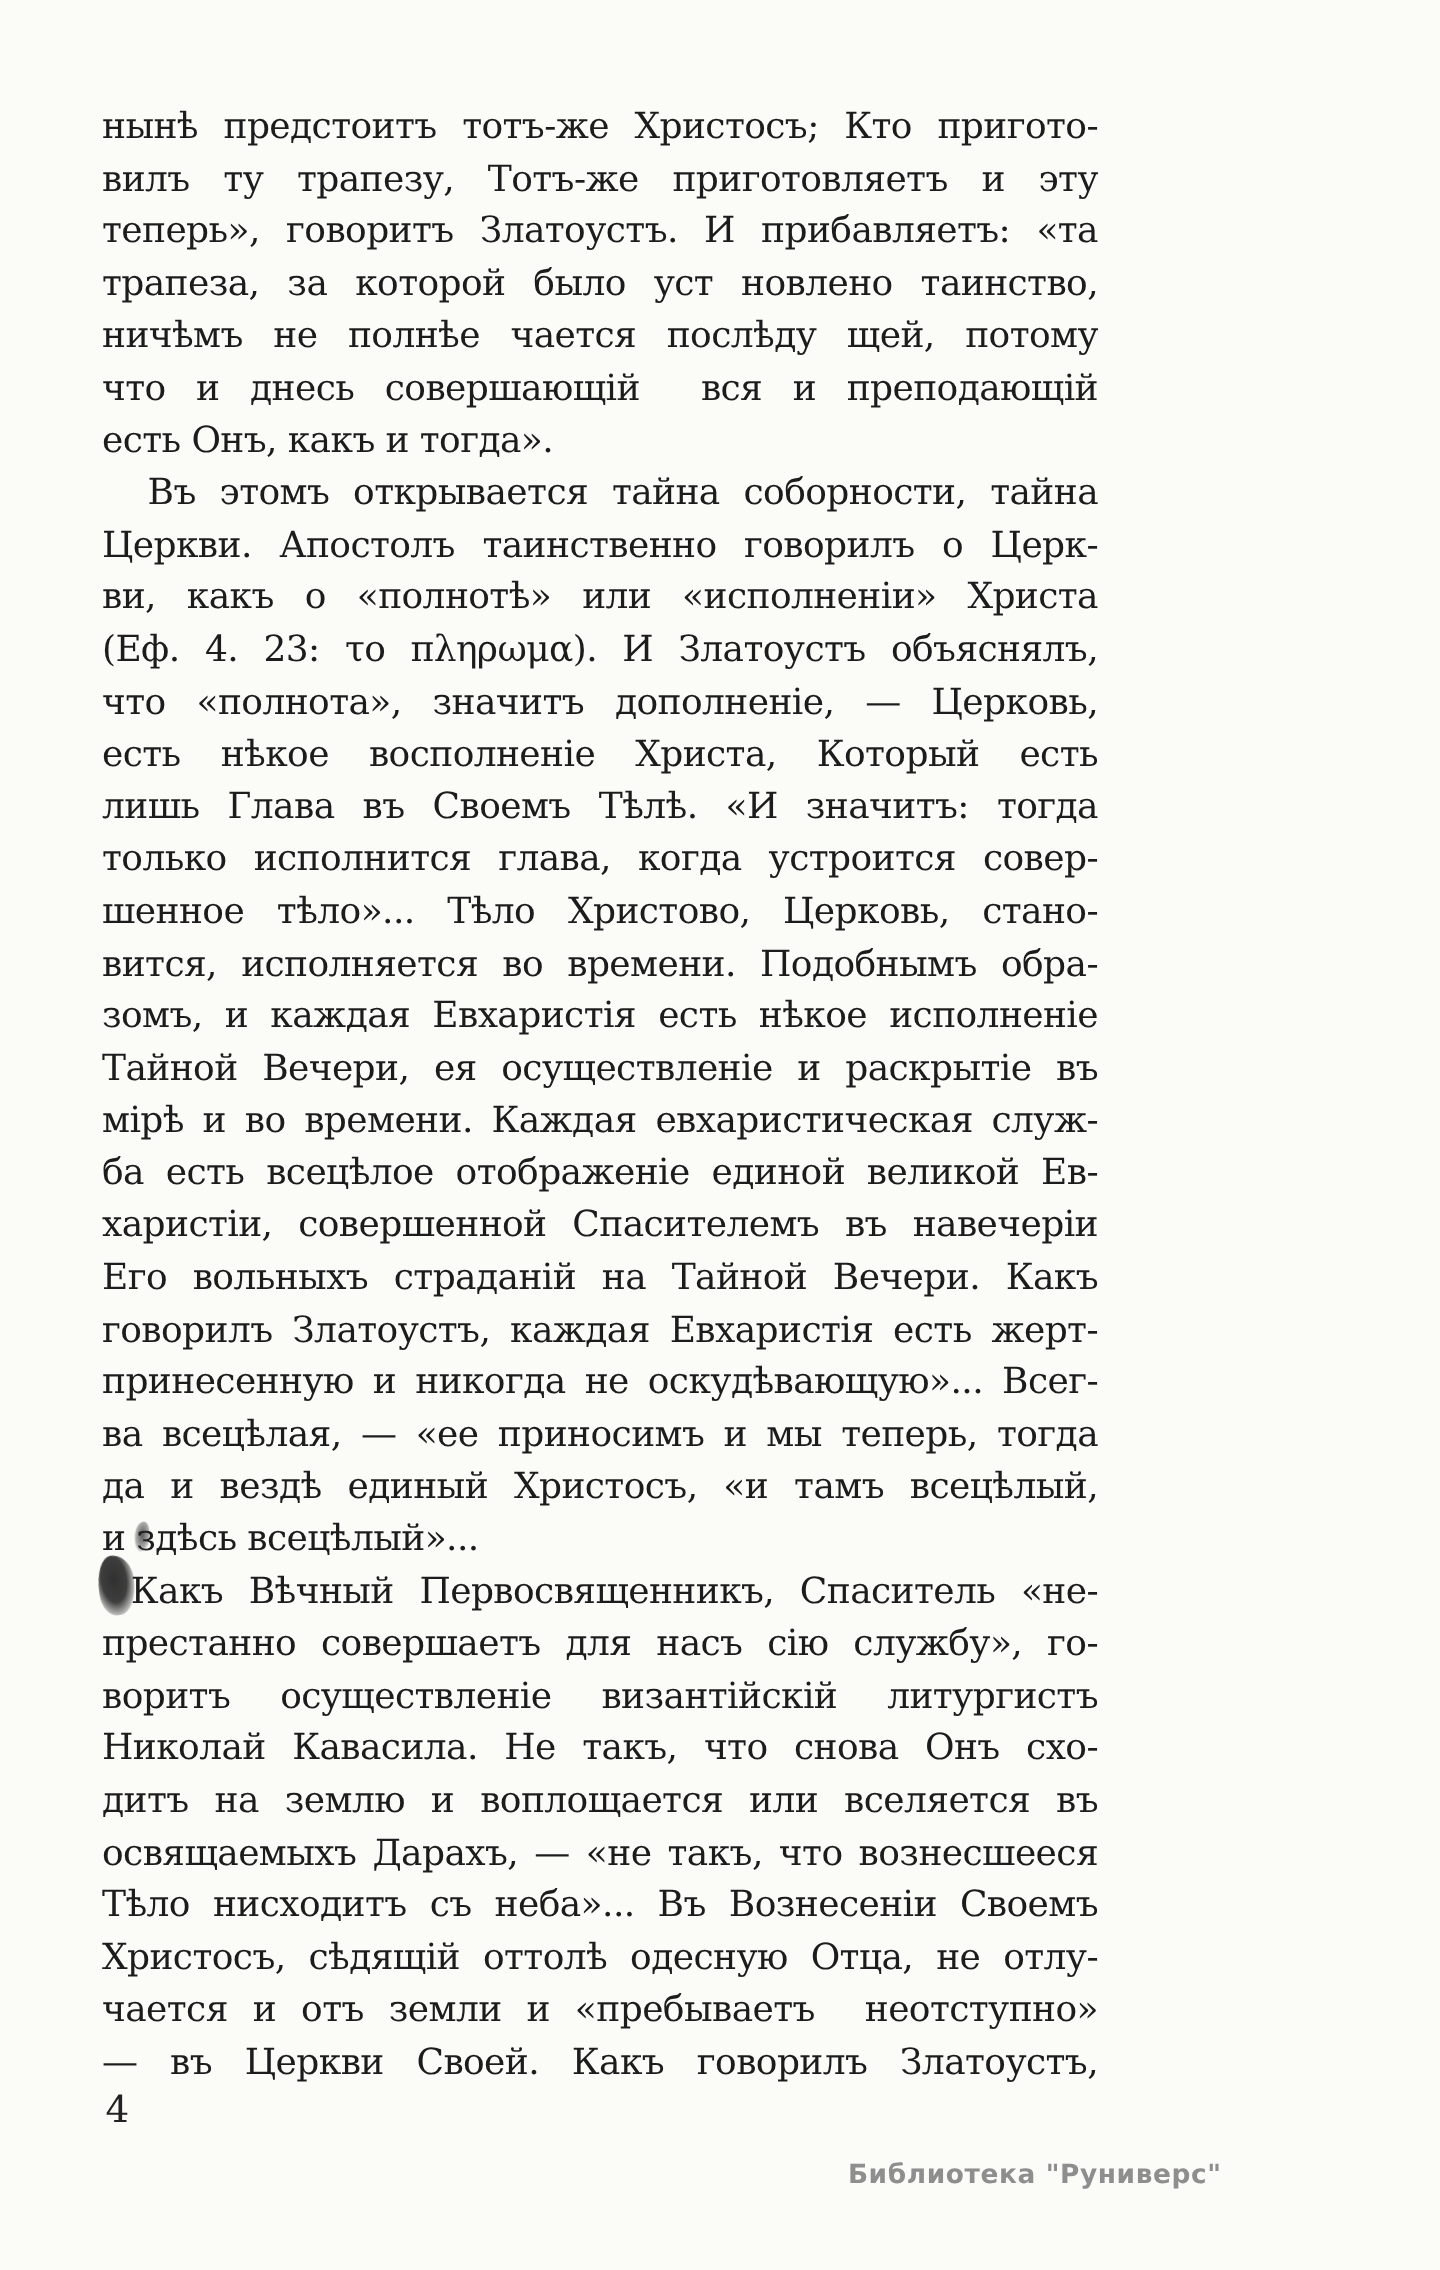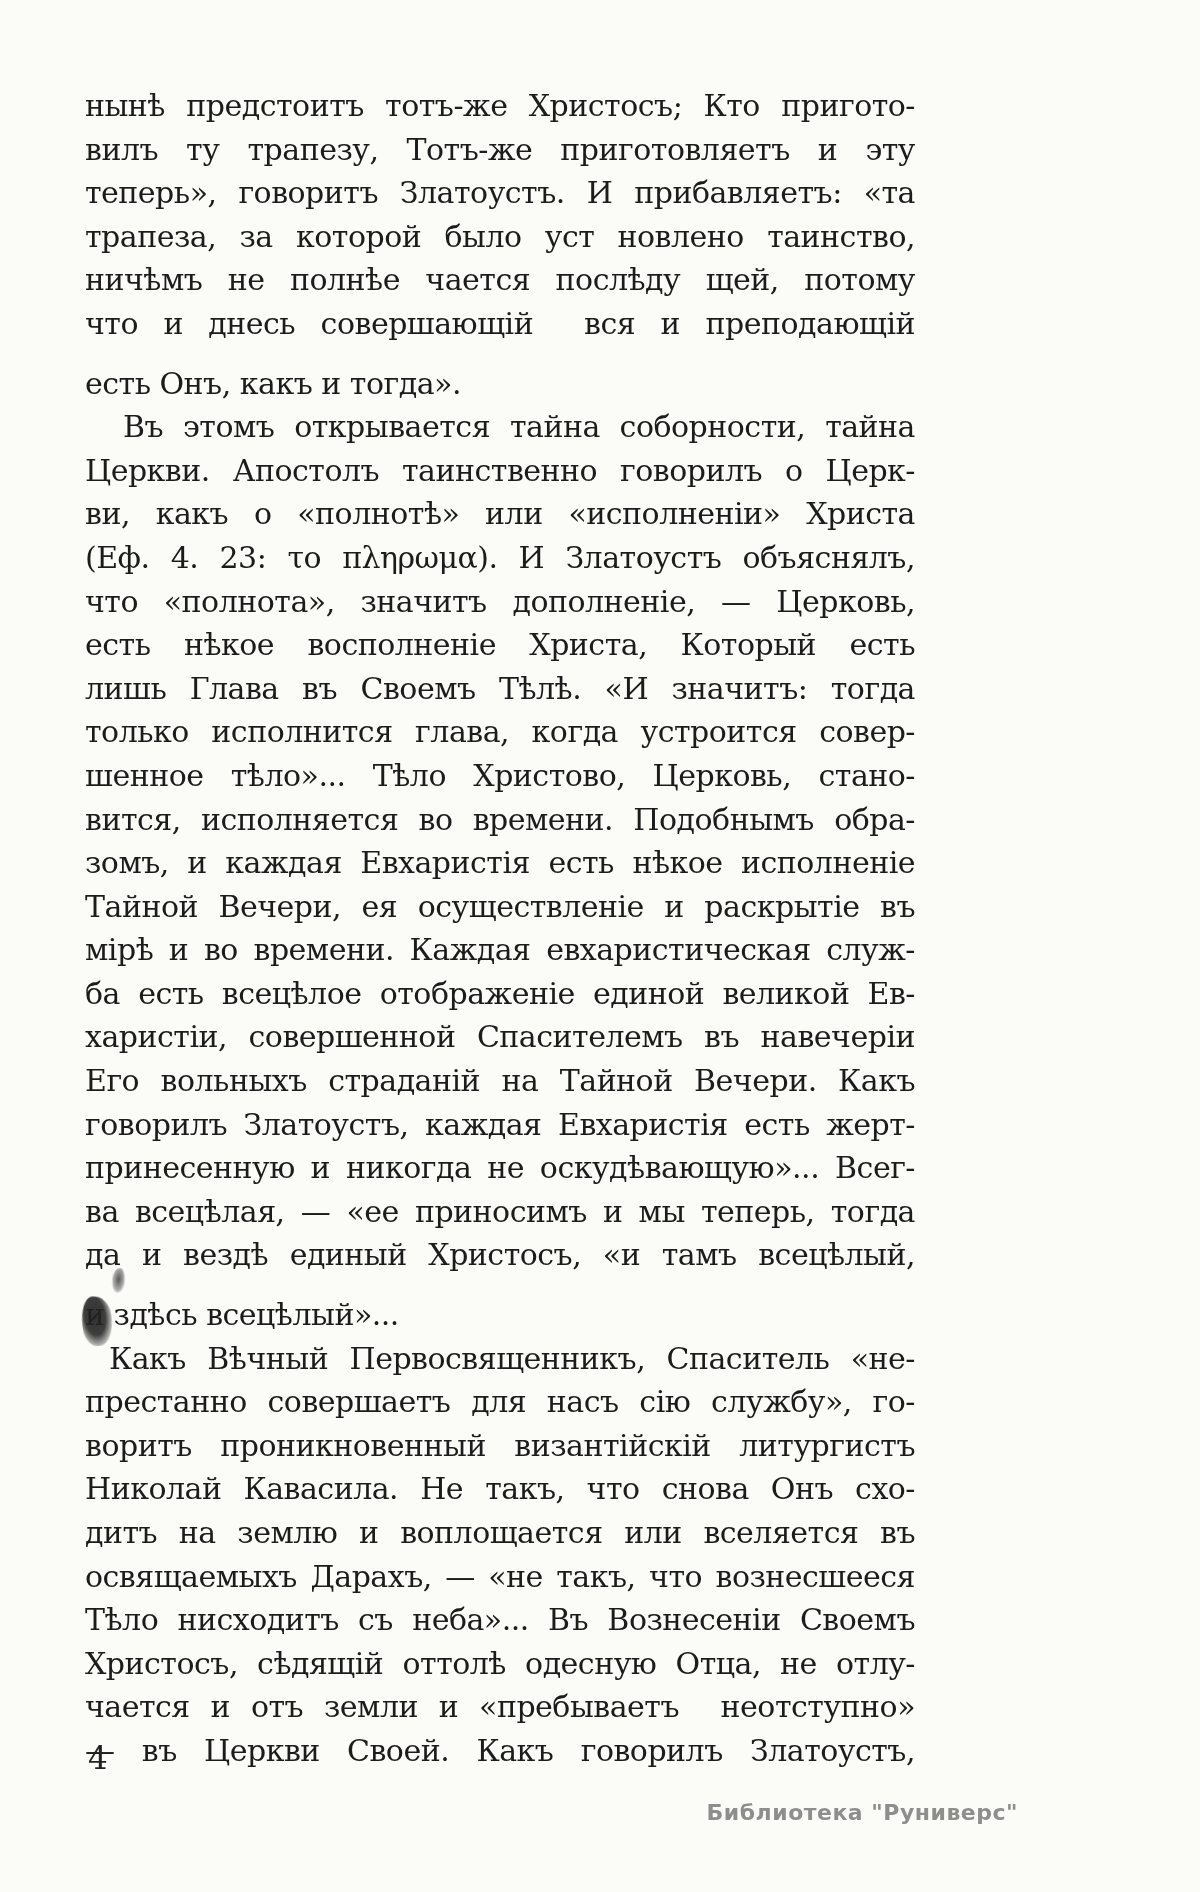--- a/index.html
+++ b/index.html
@@ -29,21 +29,20 @@
     height:43.6px;
     line-height:43.6px;
     text-align:justify;
     text-align-last:justify;
     overflow:hidden;
     white-space:normal;
   }
   .line.last{
     text-align:right;
     text-align-last:left;
-    margin-top:16px;
   }
   .page-number{
     position:absolute;
     left:88px;top:1740px;
     font-size:31px;
     color:#222;
     font-family:"DejaVu Serif", serif;
   }
   .watermark{
     position:absolute;
@@ -104,21 +103,21 @@
       <div class="line">ба есть всецѣлое отображеніе единой великой Ев-</div>
       <div class="line">харистіи, совершенной Спасителемъ въ навечеріи</div>
       <div class="line">Его вольныхъ страданій на Тайной Вечери. Какъ</div>
       <div class="line">говорилъ Златоустъ, каждая Евхаристія есть жерт-</div>
       <div class="line">принесенную и никогда не оскудѣвающую»... Всег-</div>
       <div class="line">ва всецѣлая, — «ее приносимъ и мы теперь, тогда</div>
       <div class="line">да и вездѣ единый Христосъ, «и тамъ всецѣлый,</div>
       <div class="line last">и здѣсь всецѣлый»...</div>
       <div class="line" style="padding-left: 24px;">Какъ Вѣчный Первосвященникъ, Спаситель «не-</div>
       <div class="line">престанно совершаетъ для насъ сію службу», го-</div>
-      <div class="line">воритъ проникновенный византійскій литургистъ</div>
+      <div class="line">воритъ осуществленіе византійскій литургистъ</div>
       <div class="line">Николай Кавасила. Не такъ, что снова Онъ схо-</div>
       <div class="line">дитъ на землю и воплощается или вселяется въ</div>
       <div class="line">освящаемыхъ Дарахъ, — «не такъ, что вознесшееся</div>
       <div class="line">Тѣло нисходитъ съ неба»... Въ Вознесеніи Своемъ</div>
       <div class="line">Христосъ, сѣдящій оттолѣ одесную Отца, не отлу-</div>
       <div class="line">чается и отъ земли и «пребываетъ &nbsp;неотступно»</div>
       <div class="line">— въ Церкви Своей. Какъ говорилъ Златоустъ,</div>
     </div>
 
   <div class="ink-blot"></div>

